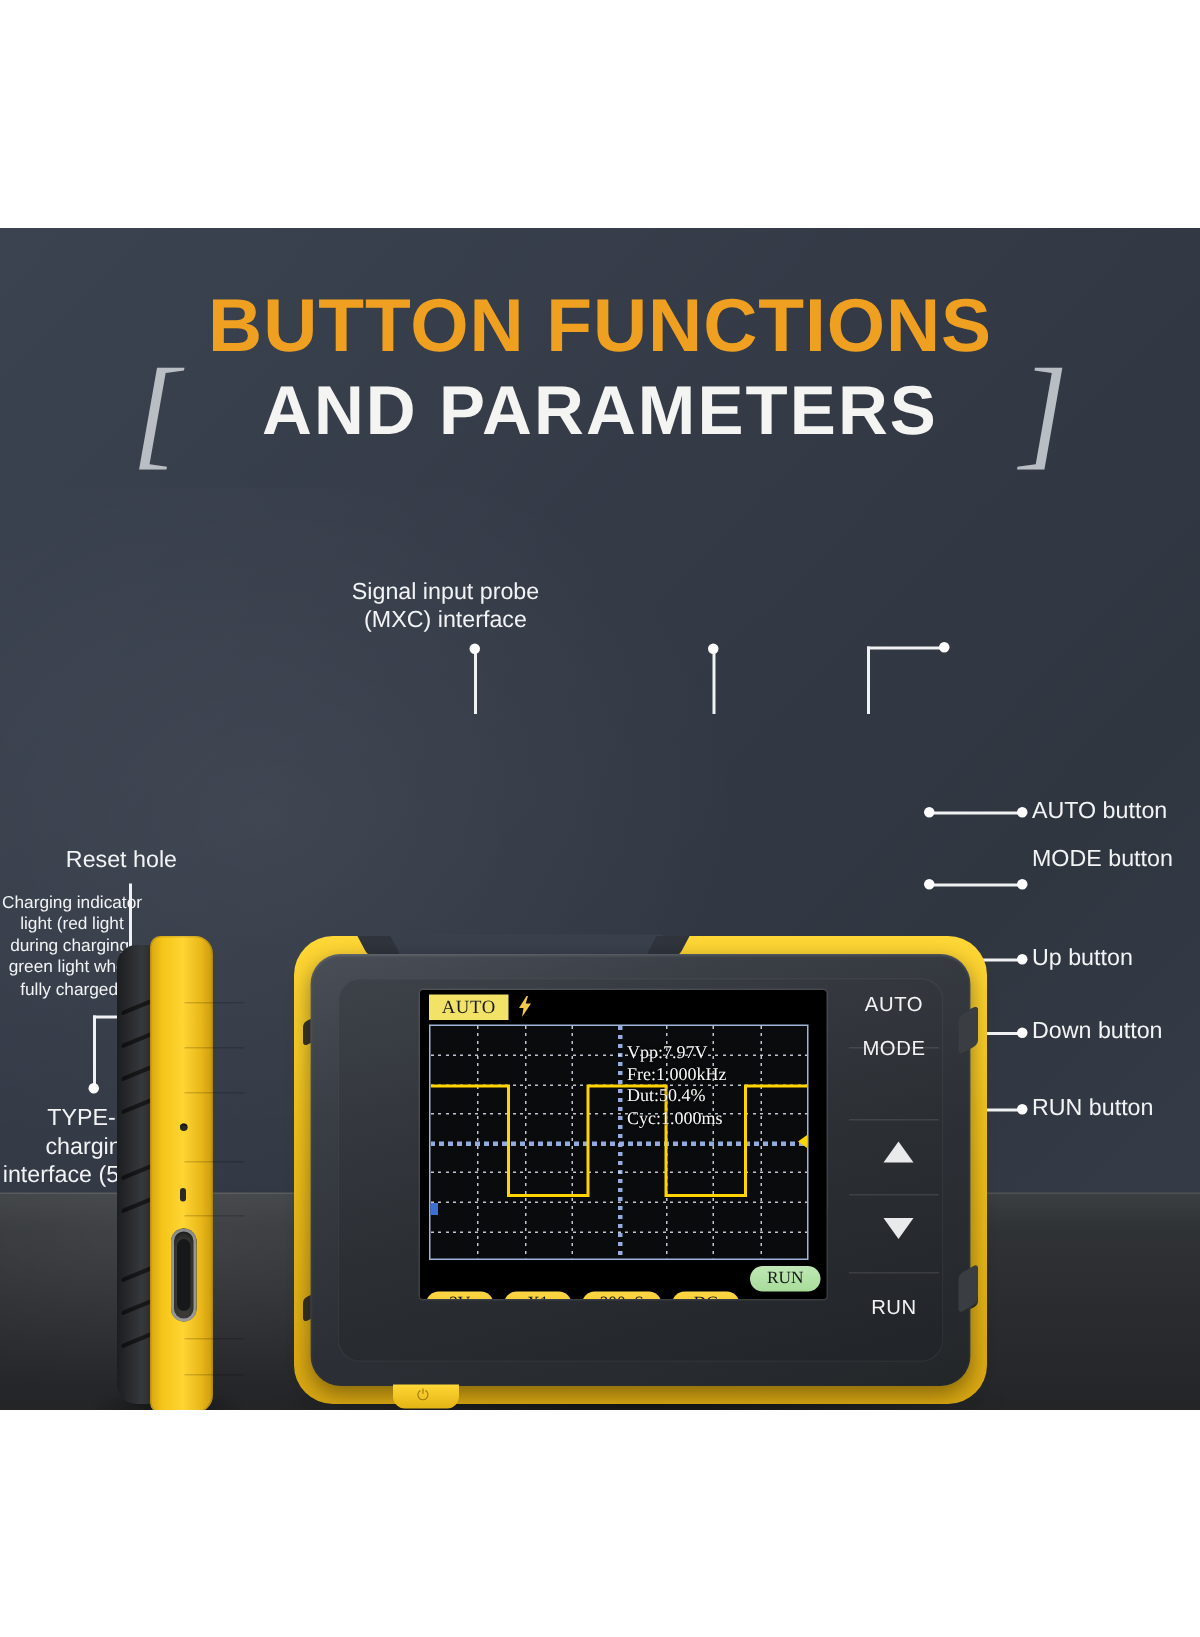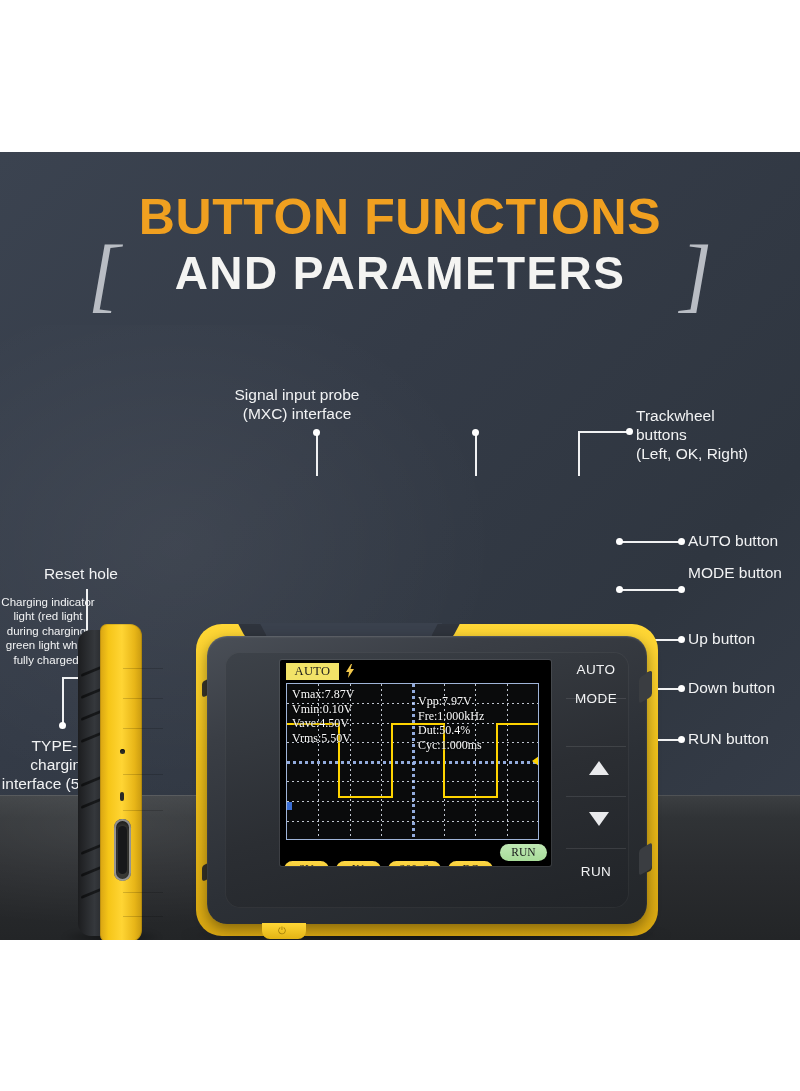--- a/index.html
+++ b/index.html
@@ -188,25 +188,20 @@
     <div class="callout c-center" style="left:212px; top:234px; width:170px;">
       <div>Signal input probe</div>
       <div>(MXC) interface</div>
     </div>
     <div class="lv" style="left:316px; top:283px; height:41px;"></div>
     <div class="dot" style="left:313px; top:277px;"></div>
 
     <div class="lv" style="left:475px; top:283px; height:41px;"></div>
     <div class="dot" style="left:472px; top:277px;"></div>
 
-    <div class="callout c-right" style="left:636px; top:255px; width:160px;">
-      <div>Trackwheel</div>
-      <div>buttons</div>
-      <div>(Left, OK, Right)</div>
-    </div>
     <div class="lh" style="left:578px; top:279px; width:52px;"></div>
     <div class="lv" style="left:578px; top:279px; height:45px;"></div>
     <div class="dot" style="left:626px; top:276px;"></div>
 
     <div class="callout c-left" style="left:0px; top:413px; width:118px;">
       <div>Reset hole</div>
     </div>
     <div class="lv" style="left:86px; top:437px; height:46px;"></div>
     <div class="lh" style="left:86px; top:481px; width:36px;"></div>
     <div class="dot" style="left:118px; top:478px;"></div>
@@ -345,26 +340,20 @@
             <div class="gh" style="top:58px;"></div>
             <div class="gh-c" style="top:77px;"></div>
             <div class="gh" style="top:97px;"></div>
             <div class="gh" style="top:117px;"></div>
             <div class="gh" style="top:137px;"></div>
 
             <svg id="wave" viewBox="0 0 253 157" preserveAspectRatio="none">
               <polyline points="0,40 52,40 52,113 105,113 105,40 157,40 157,113 210,113 210,40 253,40" fill="none" stroke="#ffd400" stroke-width="2"></polyline>
             </svg>
 
-            <div class="meas" id="meas-l">
-              <div>Vmax:7.87V</div>
-              <div>Vmin:0.10V</div>
-              <div>Vave:4.50V</div>
-              <div>Vrms:5.50V</div>
-            </div>
             <div class="meas" id="meas-r">
               <div>Vpp:7.97V</div>
               <div>Fre:1.000kHz</div>
               <div>Dut:50.4%</div>
               <div>Cyc:1.000ms</div>
             </div>
 
             <div id="trig-y"></div>
             <div id="trig-b"></div>
           </div>

